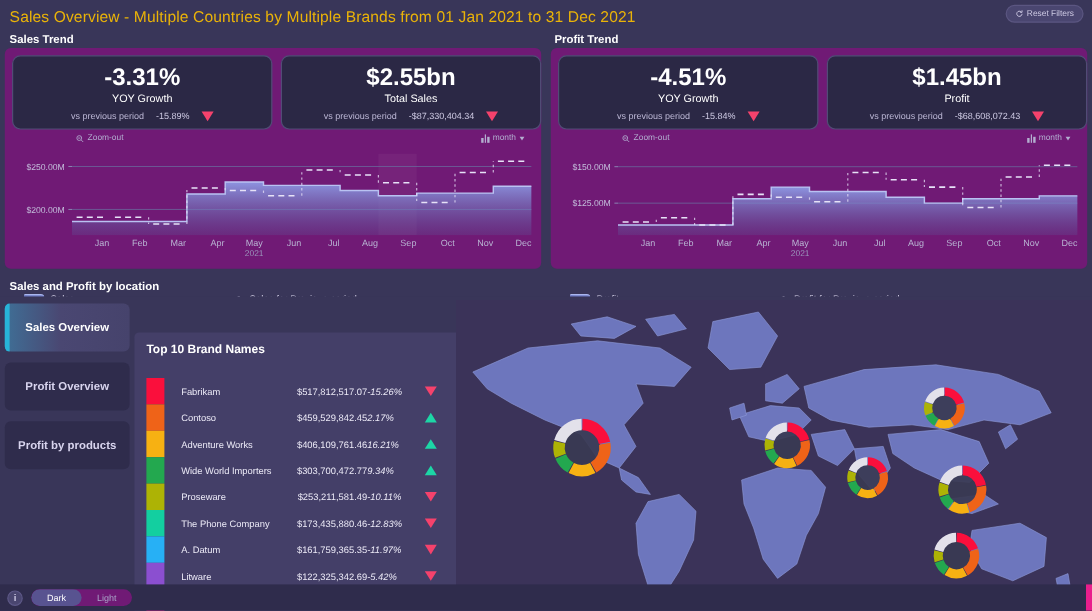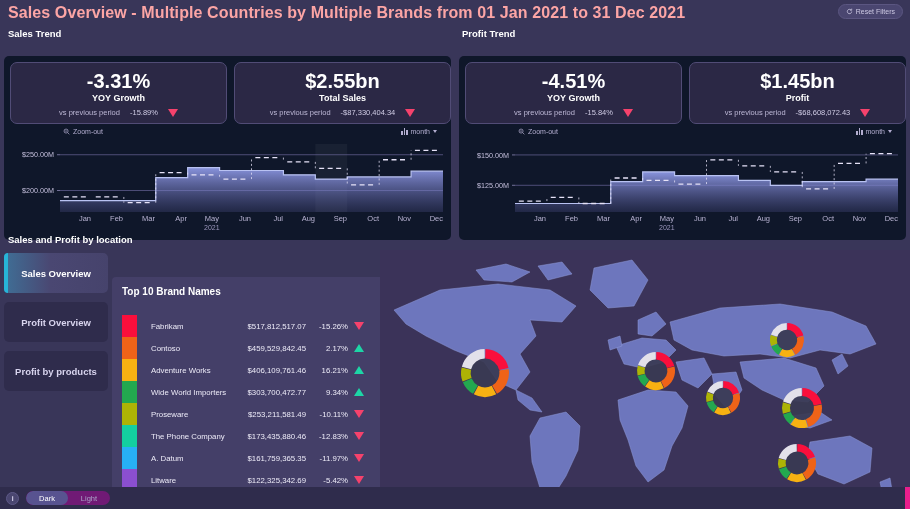--- a/index.html
+++ b/index.html
@@ -11,57 +11,57 @@
     overflow: hidden;
   }
   .app { position: relative; width: 910px; height: 509px; background: #393659; }
 
   
   .header {
     position: absolute; left: 0; top: 0; width: 910px; height: 26px;
     display: flex; align-items: center;
   }
   .header-title {
-    margin-left: 8px; font-size: 16px; font-weight: bold;
-    color: #fca5a5; letter-spacing: .1px; white-space: nowrap;
+    margin-left: 8px; font-size: 13px; font-weight: normal;
+    color: #eab308; letter-spacing: .1px; white-space: nowrap;
   }
   .reset-btn {
     position: absolute; right: 7px; top: 4px; height: 15px;
     display: flex; align-items: center; gap: 3px;
     padding: 0 7px; border-radius: 8px;
     background: #4a4670; border: 1px solid #5b5681;
     font-size: 7px; color: #cdc9e3; cursor: pointer;
   }
   .reset-btn svg { display: block; }
 
   
   .sec-label {
     position: absolute; font-size: 9.5px; font-weight: bold; color: #ffffff;
   }
   #lbl-sales { left: 8px; top: 28px; }
   #lbl-profit { left: 462px; top: 28px; }
 
   
   .trend-panel {
-    position: absolute; top: 56px; width: 447px; height: 184px;
-    background: #0f172a; border-radius: 5px;
+    position: absolute; top: 40px; width: 447px; height: 184px;
+    background: #701a75; border-radius: 5px;
   }
   #panel-sales { left: 4px; }
   #panel-profit { left: 459px; }
 
   
   .kpi-row { position: absolute; left: 6px; top: 6px; display: flex; gap: 7px; }
   .kpi {
     width: 217px; height: 62px; background: #2b2845;
     border: 1px solid #514c76; border-radius: 7px;
     display: flex; flex-direction: column; align-items: center;
     justify-content: center; padding-top: 2px;
   }
   .kpi-value { font-size: 20px; font-weight: bold; color: #ffffff; line-height: 1.05; }
-  .kpi-label { font-size: 9px; font-weight: bold; color: #ffffff; margin-top: 1px; }
+  .kpi-label { font-size: 9px; font-weight: normal; color: #ffffff; margin-top: 1px; }
   .kpi-sub {
     display: flex; align-items: center; gap: 10px;
     font-size: 7.5px; color: #bdb8d6; margin-top: 5px;
   }
   .kpi-sub .delta { color: #cfcbe4; }
   .tri-down {
     width: 0; height: 0; border-left: 5px solid transparent;
     border-right: 5px solid transparent; border-top: 8px solid #f5426c;
   }
 
@@ -154,21 +154,21 @@
   }
   .tbl { position: absolute; left: 10px; top: 38px; width: 248px; }
   .trow {
     display: flex; align-items: center; height: 22px;
   }
   .sw { width: 15px; height: 22px; flex: 0 0 15px; }
   .bname {
     flex: 1; font-size: 7.8px; color: #eceaf7; padding-left: 14px; white-space: nowrap;
   }
   .bval { width: 78px; text-align: right; font-size: 7.8px; color: #eceaf7; }
-  .bpct { width: 42px; text-align: right; font-size: 7.8px; color: #eceaf7; }
+  .bpct { width: 42px; font-size: 7.8px; color: #eceaf7; font-style: italic; }
   .bind { width: 22px; display: flex; justify-content: center; align-items: center; }
   .ti-down {
     width: 0; height: 0; border-left: 5px solid transparent;
     border-right: 5px solid transparent; border-top: 8px solid #f5426c;
   }
   .ti-up {
     width: 0; height: 0; border-left: 5px solid transparent;
     border-right: 5px solid transparent; border-bottom: 8px solid #1dd6a6;
   }
 

